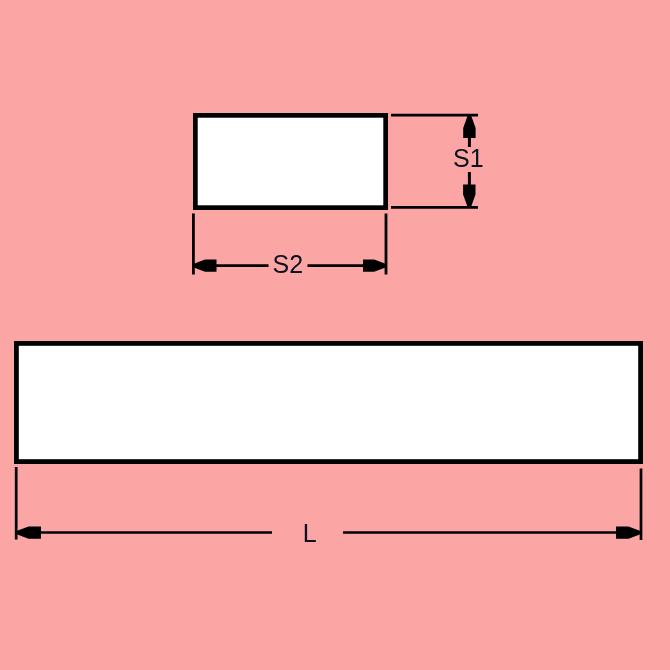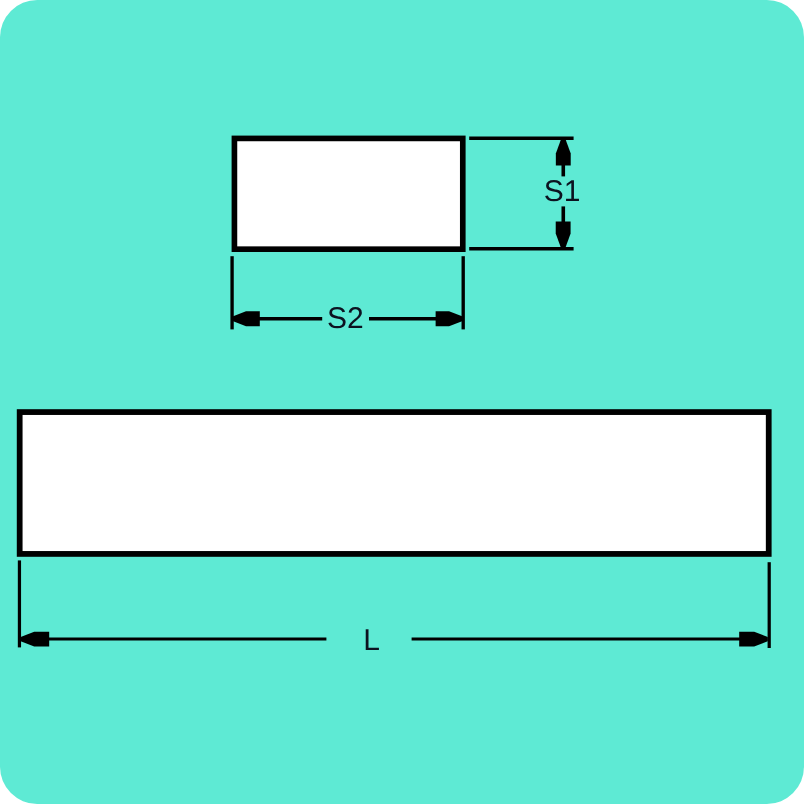--- a/index.html
+++ b/index.html
@@ -1,16 +1,16 @@
 <!DOCTYPE html>
 <html><head>
 <meta charset="utf-8">
 <style>
   html,body{margin:0;padding:0;background:#ffffff;}
-  .stage{position:relative;width:670px;height:670px;background:#5eead4;overflow:hidden;border-radius:31px;}
+  .stage{position:relative;width:670px;height:670px;background:#fca5a5;overflow:hidden;}
   svg{position:absolute;left:0;top:0;filter:blur(0.45px);}
   text{font-family:"Liberation Sans",sans-serif;fill:#0c1220;}
 </style>
 </head>
 <body>
 <div class="stage">
 <svg width="670" height="670" viewBox="0 0 670 670">
 
   <rect x="195.35" y="115.35" width="190.3" height="92.3" fill="#ffffff" stroke="#000000" stroke-width="4.7"></rect>
 

